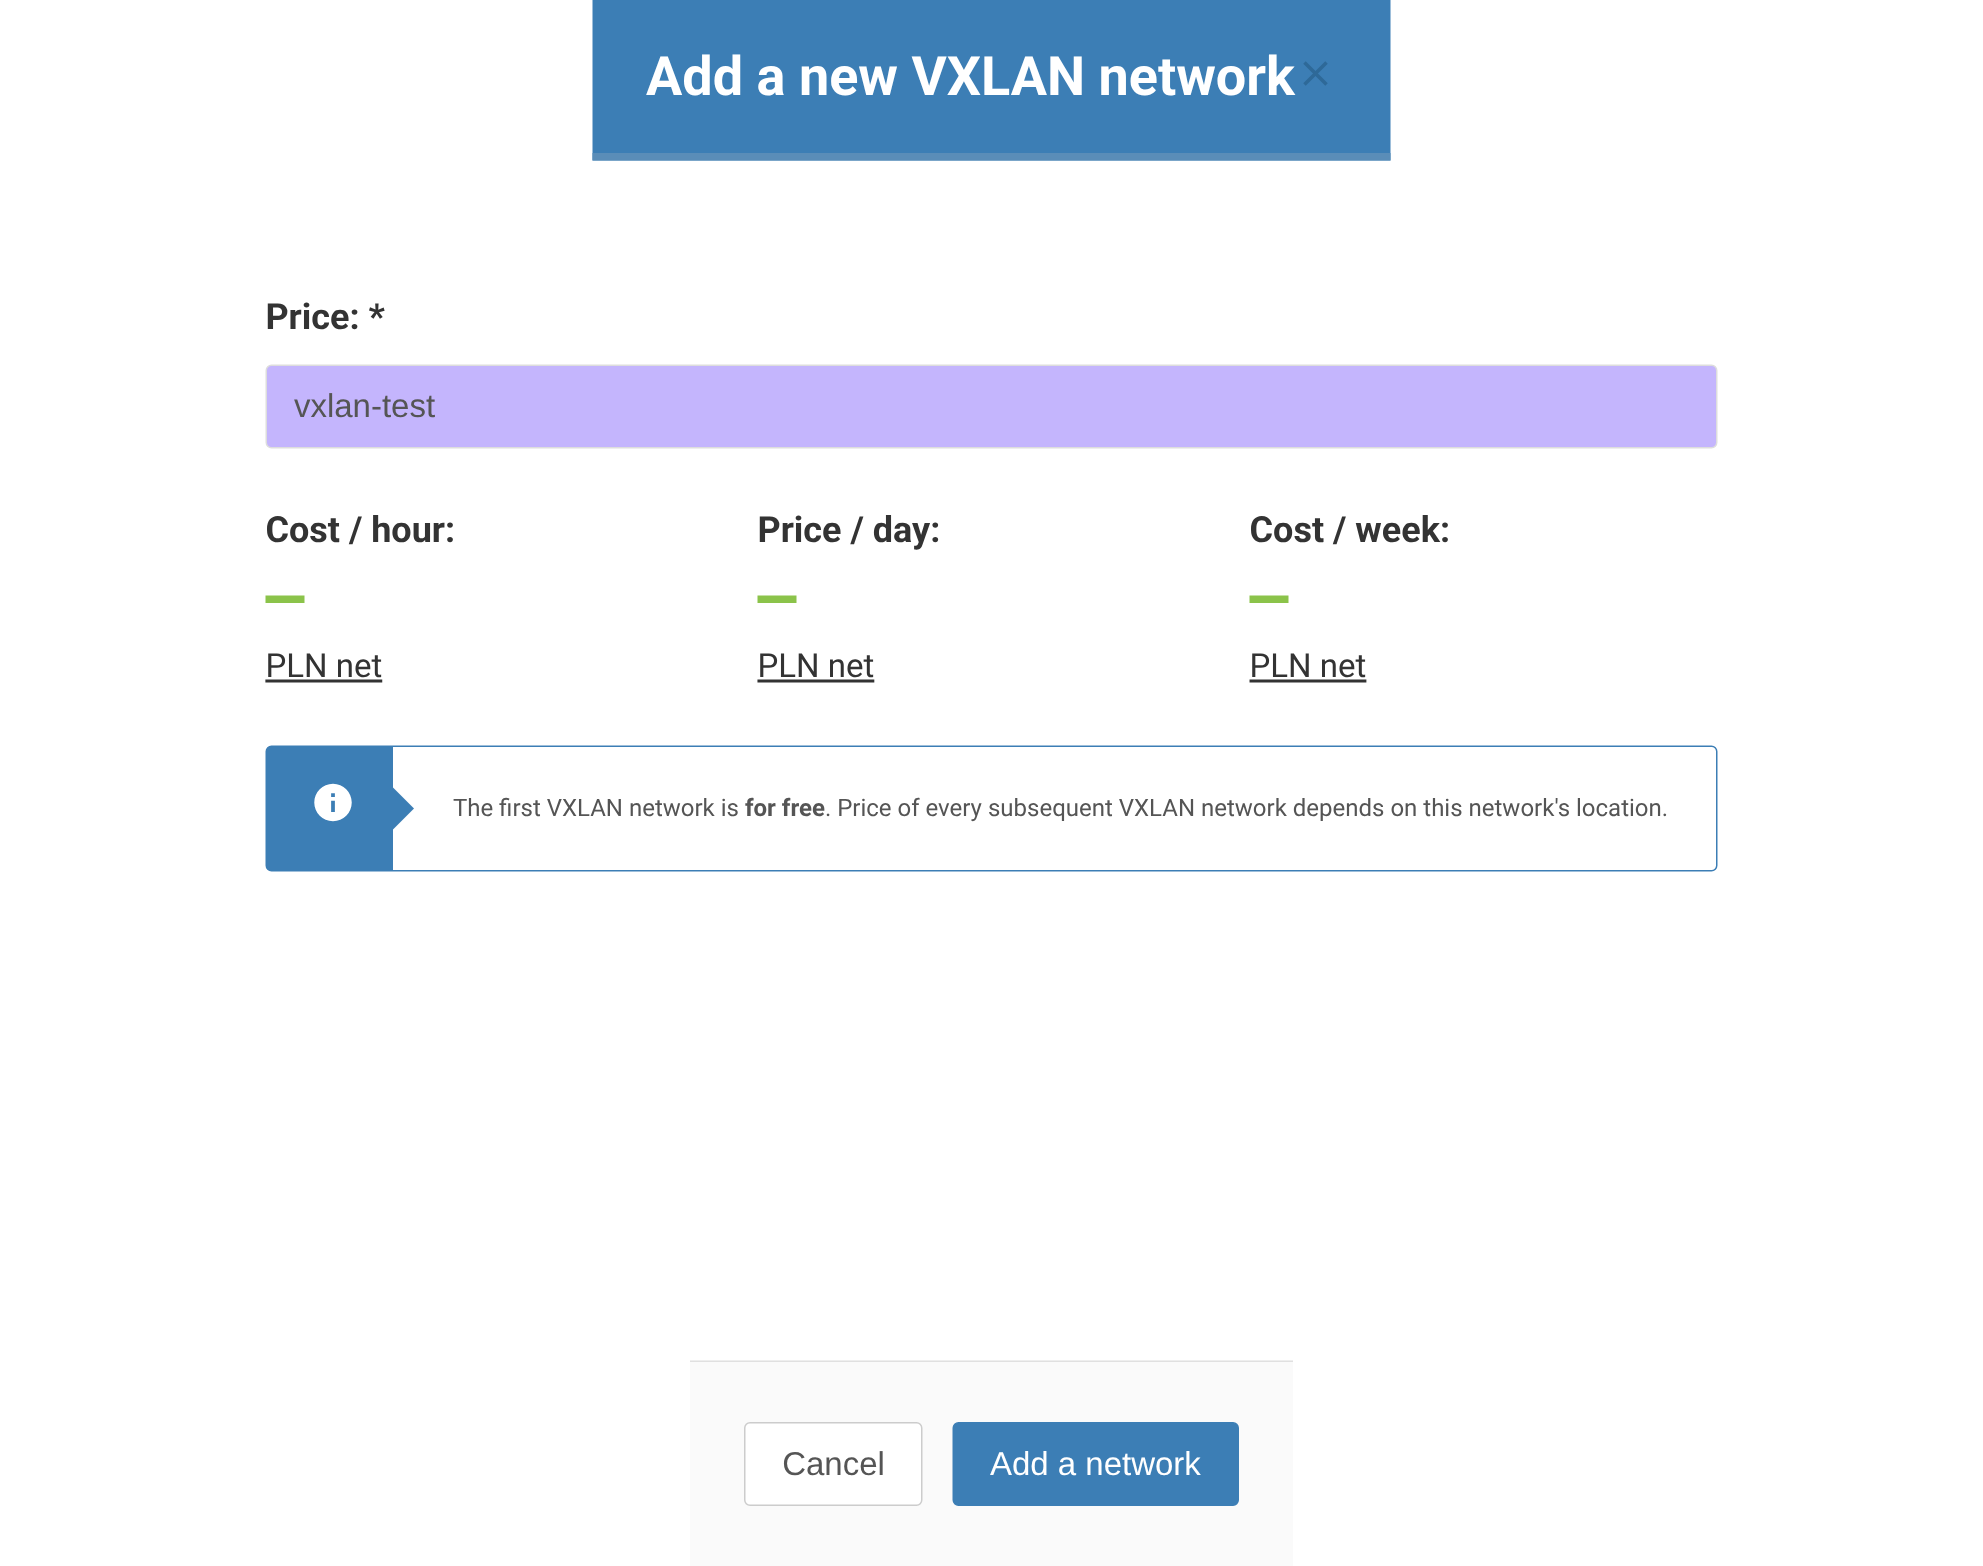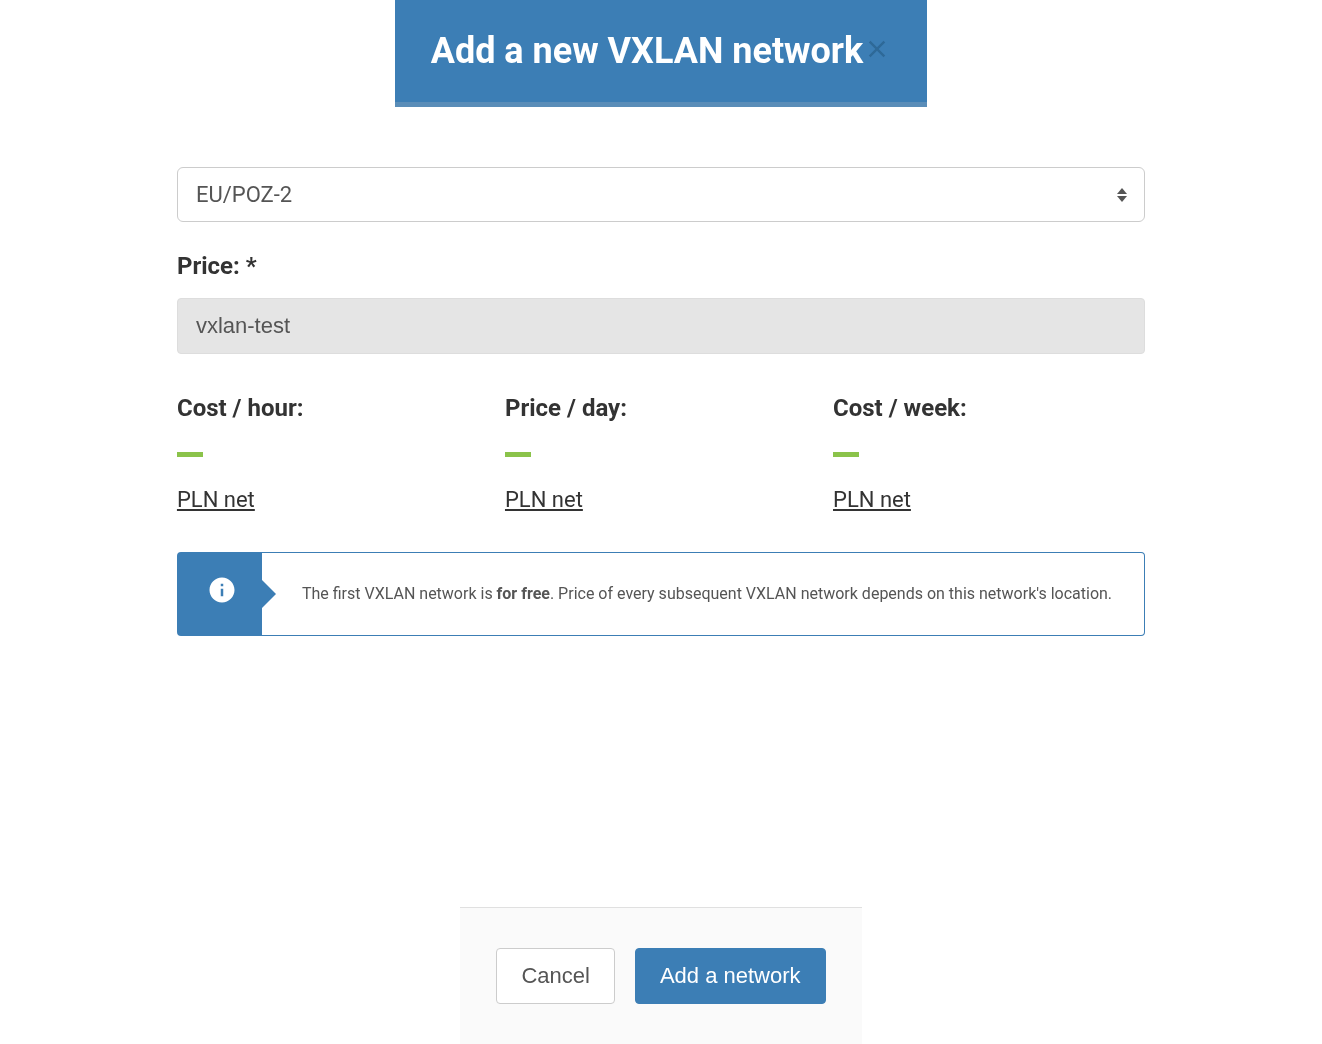--- a/index.html
+++ b/index.html
@@ -94,21 +94,21 @@
 .select-arrows svg {
   width: 10px;
   height: 6px;
 }
 
 .form-input {
   width: 100%;
   padding: 14px 18px;
   font-size: 22px;
   color: #555;
-  background: #e5e5e5;
+  background: #c4b5fd;
   border: 1px solid #ddd;
   border-radius: 4px;
 }
 
 .cost-row {
   display: flex;
   gap: 16px;
   margin-bottom: 40px;
   margin-top: 40px;
 }
@@ -223,31 +223,20 @@
     <div class="close-btn">
       <svg width="28" height="28" viewBox="0 0 24 24" fill="currentColor">
         <path d="M19 6.41L17.59 5 12 10.59 6.41 5 5 6.41 10.59 12 5 17.59 6.41 19 12 13.41 17.59 19 19 17.59 13.41 12z"></path>
       </svg>
     </div>
   </div>
 
   <div class="modal-body">
 
     <div class="form-group">
-      <div class="select-wrapper">
-        <div class="form-select">EU/POZ-2</div>
-        <div class="select-arrows">
-          <svg viewBox="0 0 10 6">
-              <path d="M5 0 L10 6 L0 6 Z" fill="#555"></path>
-            </svg>
-          <svg viewBox="0 0 10 6">
-              <path d="M0 0 L10 0 L5 6 Z" fill="#555"></path>
-            </svg>
-        </div>
-      </div>
     </div>
 
     <div class="form-group">
       <label class="form-label">Price: *</label>
       <input type="text" class="form-input" value="vxlan-test" style="">
     </div>
 
     <div class="cost-row">
       <div class="cost-col">
         <div class="cost-label">Cost / hour:</div>

